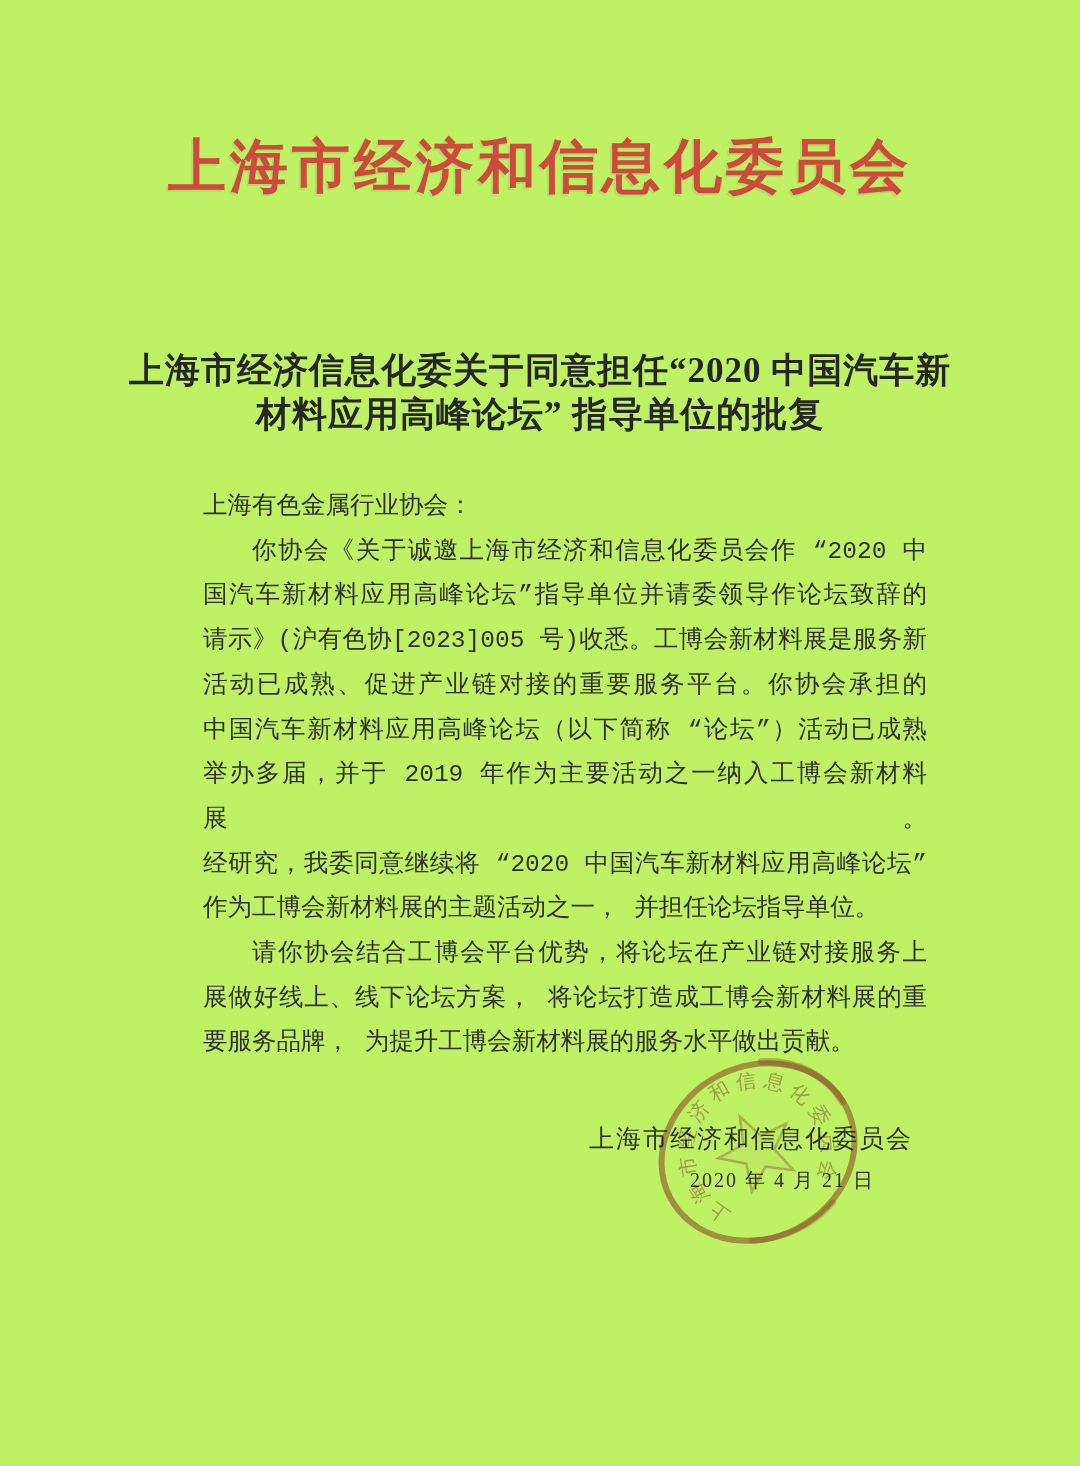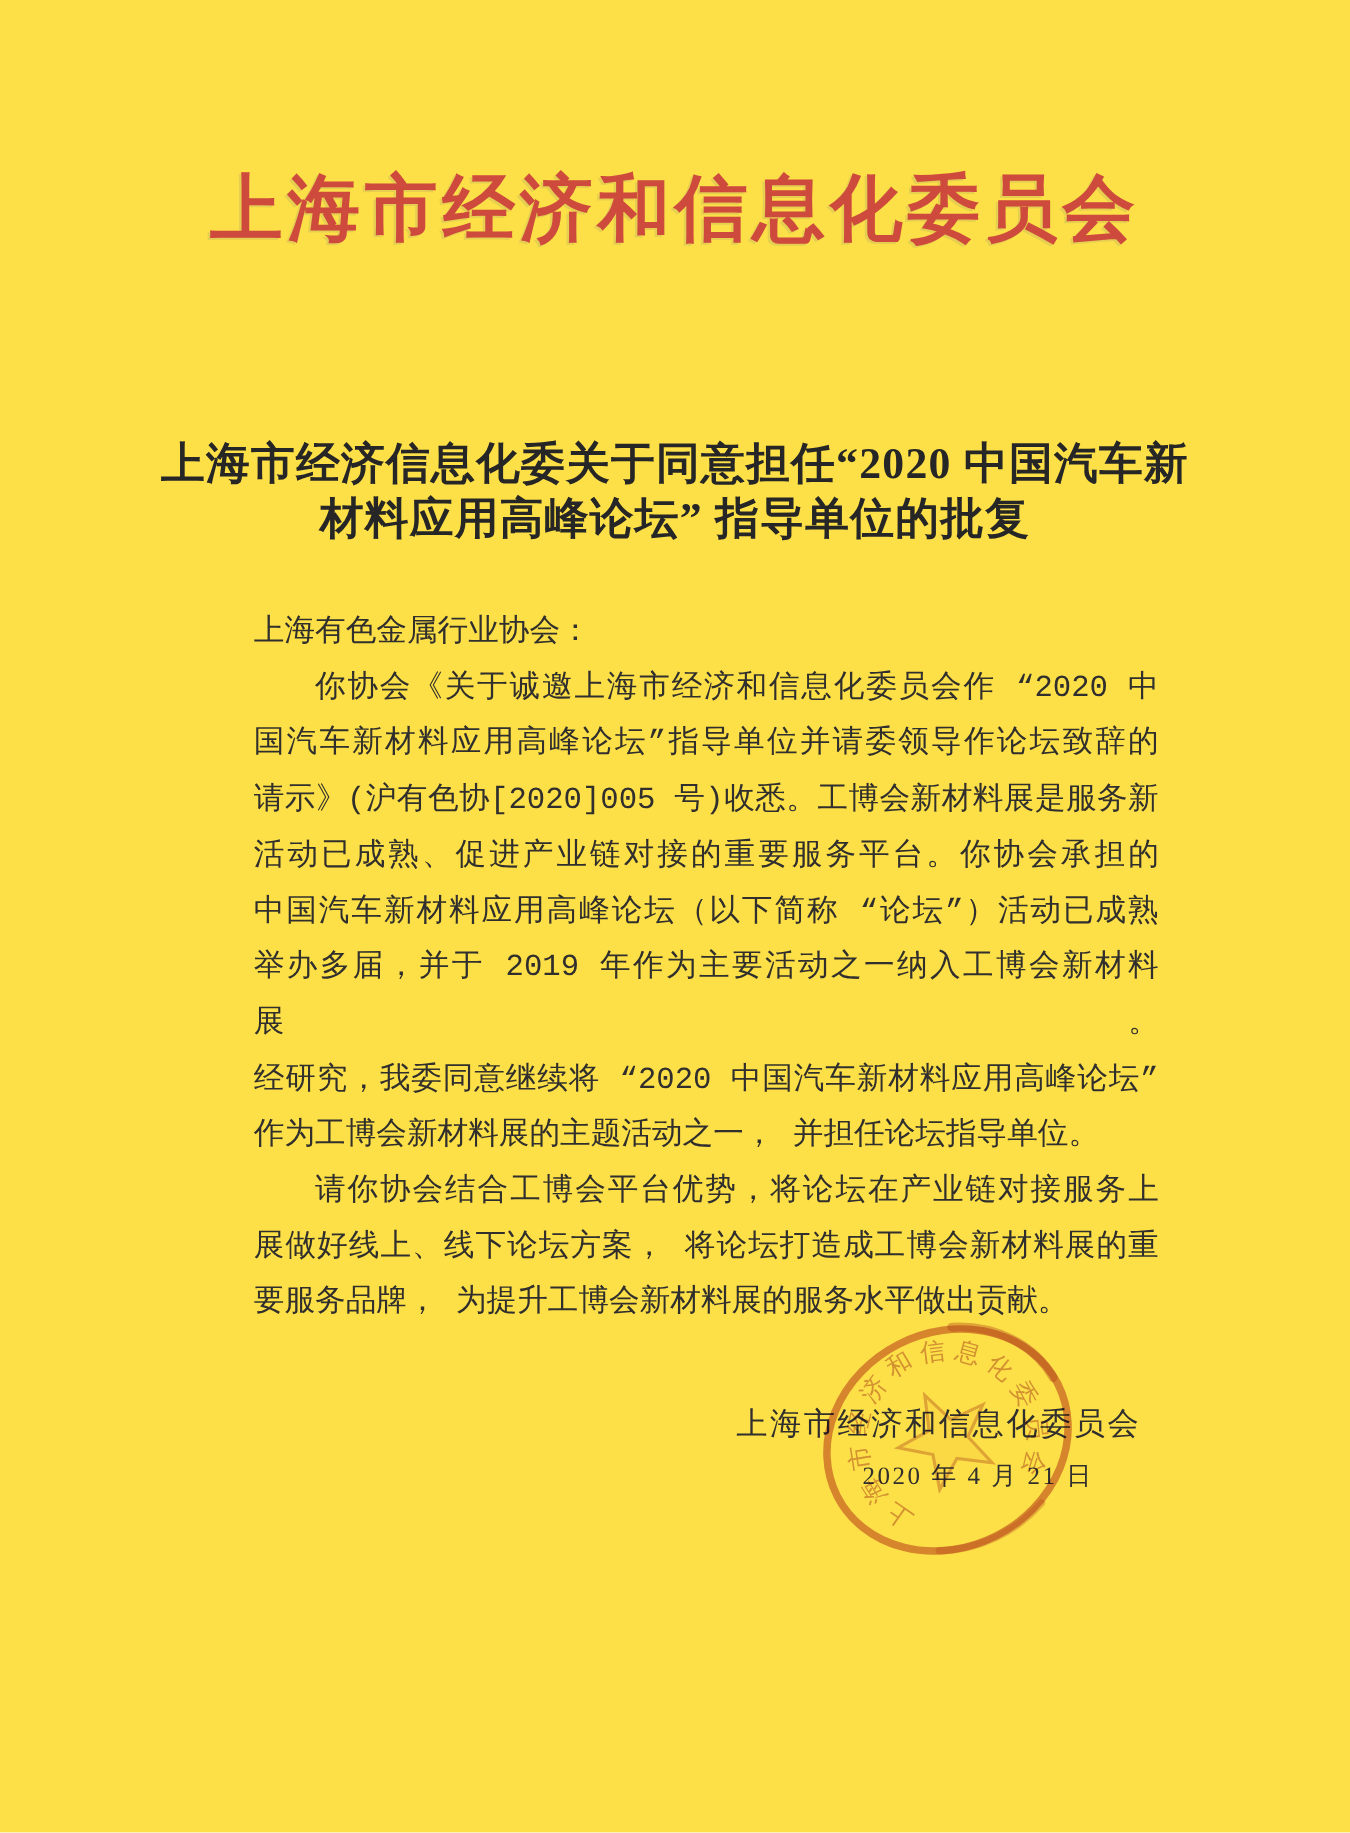--- a/index.html
+++ b/index.html
@@ -4,21 +4,21 @@
 <style>
   html, body {
     margin: 0;
     padding: 0;
     background: #fbfaf8;
   }
   .page {
     position: relative;
     width: 1080px;
     height: 1466px;
-    background: #fde047;
+    background: #bef264;
     overflow: hidden;
     font-family: "Liberation Serif", "DejaVu Serif", serif;
     color: #2e2c2a;
   }
   
   .letterhead {
     position: absolute;
     top: 128px;
     left: 0;
     width: 100%;
@@ -106,21 +106,21 @@
     <div>上海市经济信息化委关于同意担任“2020 中国汽车新</div>
     <div>材料应用高峰论坛” 指导单位的批复</div>
   </div>
 
   <div class="body-block">
     <div class="line plain">上海有色金属行业协会：</div>
 
     <div>
       <div class="line indent">你协会《关于诚邀上海市经济和信息化委员会作 “2020 中</div>
       <div class="line">国汽车新材料应用高峰论坛”指导单位并请委领导作论坛致辞的</div>
-      <div class="line">请示》(沪有色协[2020]005 号)收悉。工博会新材料展是服务新</div>
+      <div class="line">请示》(沪有色协[2023]005 号)收悉。工博会新材料展是服务新</div>
       <div class="line">活动已成熟、促进产业链对接的重要服务平台。你协会承担的</div>
       <div class="line">中国汽车新材料应用高峰论坛（以下简称 “论坛”）活动已成熟</div>
       <div class="line">举办多届，并于 2019 年作为主要活动之一纳入工博会新材料展。</div>
       <div class="line">经研究，我委同意继续将 “2020 中国汽车新材料应用高峰论坛”</div>
       <div class="line plain">作为工博会新材料展的主题活动之一， 并担任论坛指导单位。</div>
     </div>
 
     <div>
       <div class="line indent">请你协会结合工博会平台优势，将论坛在产业链对接服务上</div>
       <div class="line">展做好线上、线下论坛方案， 将论坛打造成工博会新材料展的重</div>

